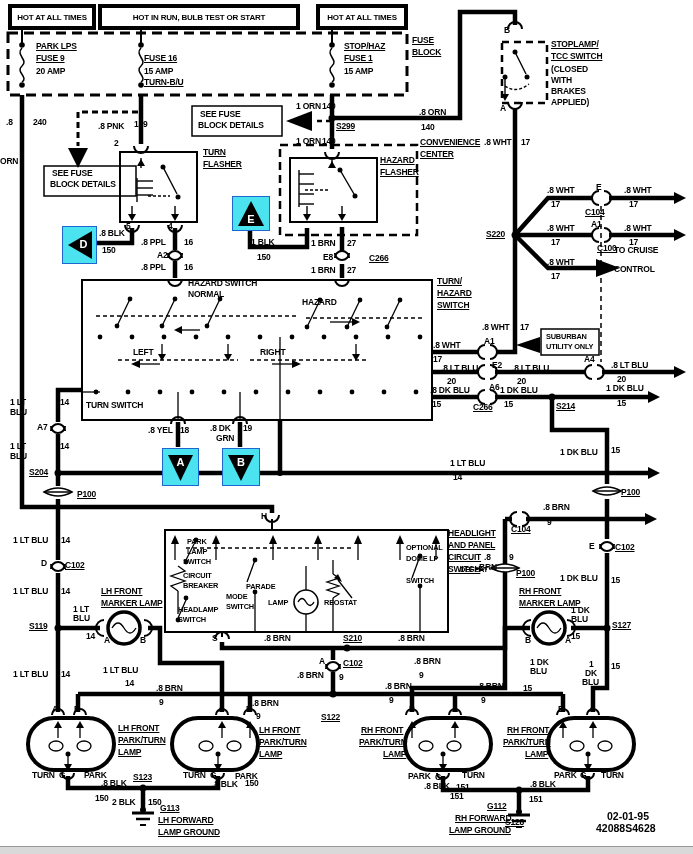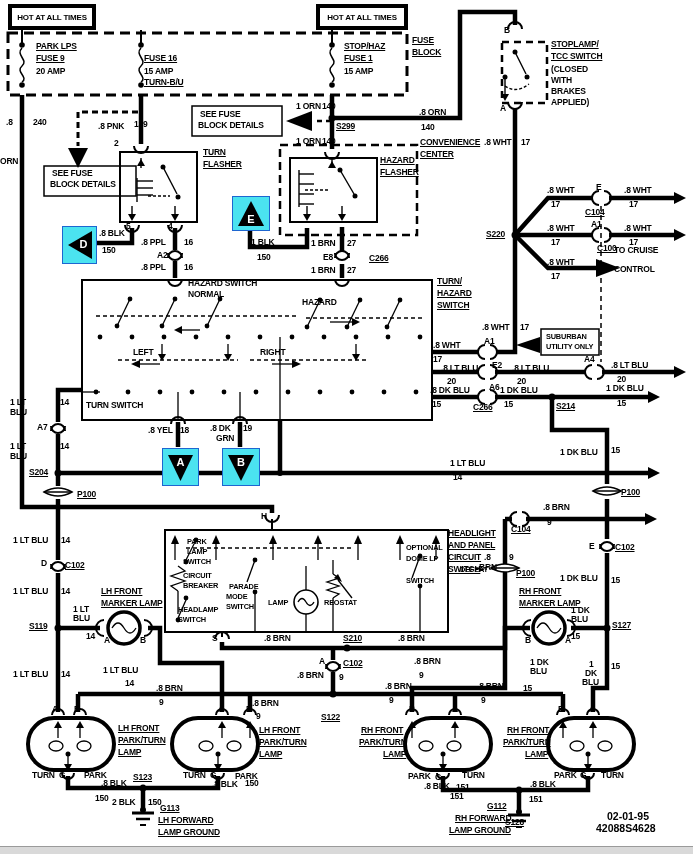--- a/index.html
+++ b/index.html
@@ -439,20 +439,23 @@
         <polygon points="589,728 597,728 593,721"></polygon>
       <polygon points="64,764 72,764 68,771"></polygon>
         <polygon points="214,764 222,764 218,771"></polygon>
       <polygon points="439,764 447,764 443,771"></polygon>
         <polygon points="584,764 592,764 588,771"></polygon>
     </g>
   </svg>
 
   <div class="hdr" style="left:8px;top:4px;width:88px;height:26px;">
     <div class="hdr-in">HOT AT ALL TIMES</div>
+  </div>
+  <div class="hdr" style="left:98px;top:4px;width:202px;height:26px;">
+    <div class="hdr-in">HOT IN RUN, BULB TEST OR START</div>
   </div>
   <div class="hdr" style="left:316px;top:4px;width:92px;height:26px;">
     <div class="hdr-in">HOT AT ALL TIMES</div>
   </div>
 
   <div class="tri-box tri-left" style="left:62px;top:226px;width:33px;height:36px;">
     <svg width="33" height="36">
       <polygon points="29,4 29,32 5,18" fill="#000"></polygon>
       </svg>
     <span class="tri-letter">D</span>
@@ -645,21 +648,21 @@
       <span class="lbl" style="left: 565px; top: 636px;">A</span>
       <span class="lbl u" style="left: 612px; top: 621px;">S127</span>
       <span class="lbl" style="left: 261px; top: 512px;">H</span>
       <span class="lbl s" style="left: 187px; top: 538px;">PARK</span>
       <span class="lbl s" style="left: 187px; top: 548px;">LAMP</span>
       <span class="lbl s" style="left: 183px; top: 558px;">SWITCH</span>
       <span class="lbl s" style="left: 183px; top: 572px;">CIRCUIT</span>
       <span class="lbl s" style="left: 183px; top: 582px;">BREAKER</span>
       <span class="lbl s" style="left: 178px; top: 606px;">HEADLAMP</span>
       <span class="lbl s" style="left: 178px; top: 616px;">SWITCH</span>
-      <span class="lbl s" style="left: 209px; top: 583px; padding-left: 20px;">PARADE</span>
+      <span class="lbl s" style="left: 226px; top: 583px; padding-left: 20px;">PARADE</span>
       <span class="lbl s" style="left: 226px; top: 593px;">MODE</span>
       <span class="lbl s" style="left: 226px; top: 603px;">SWITCH</span>
       <span class="lbl s" style="left: 268px; top: 599px;">LAMP</span>
       <span class="lbl s" style="left: 324px; top: 599px;">REOSTAT</span>
       <span class="lbl s" style="left: 406px; top: 544px;">OPTIONAL</span>
       <span class="lbl s" style="left: 406px; top: 555px;">DOME LP</span>
       <span class="lbl s" style="left: 420px; top: 566px; margin-left: 40px;">DEFEAT</span>
       <span class="lbl s" style="left: 406px; top: 577px;">SWITCH</span>
       <span class="lbl" style="left: 212px; top: 634px;">S</span>
       <span class="lbl" style="left: 264px; top: 634px;">.8 BRN</span>

